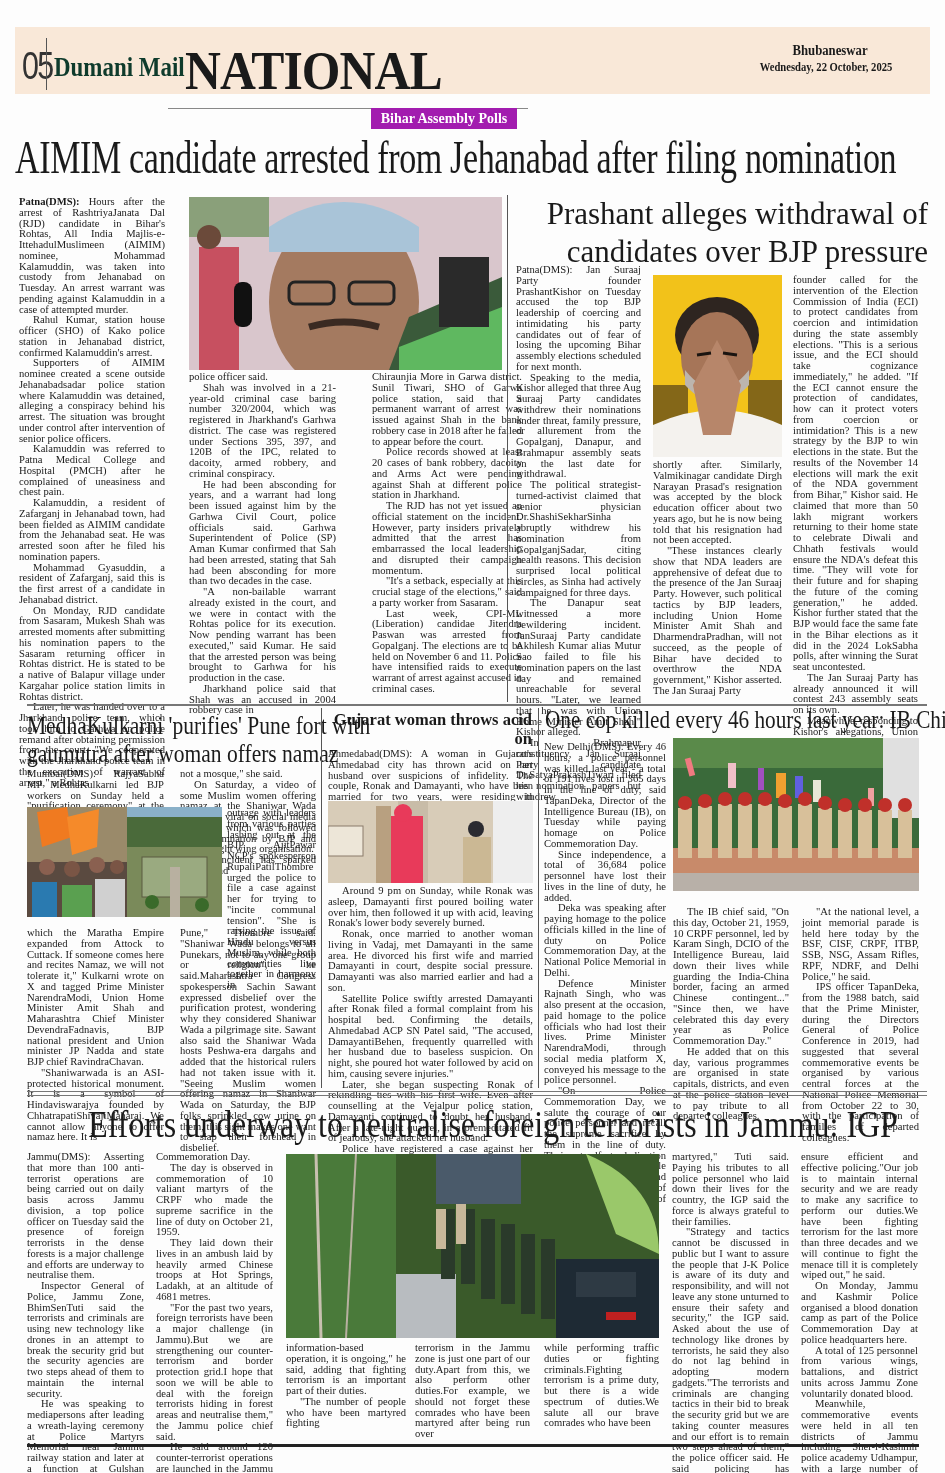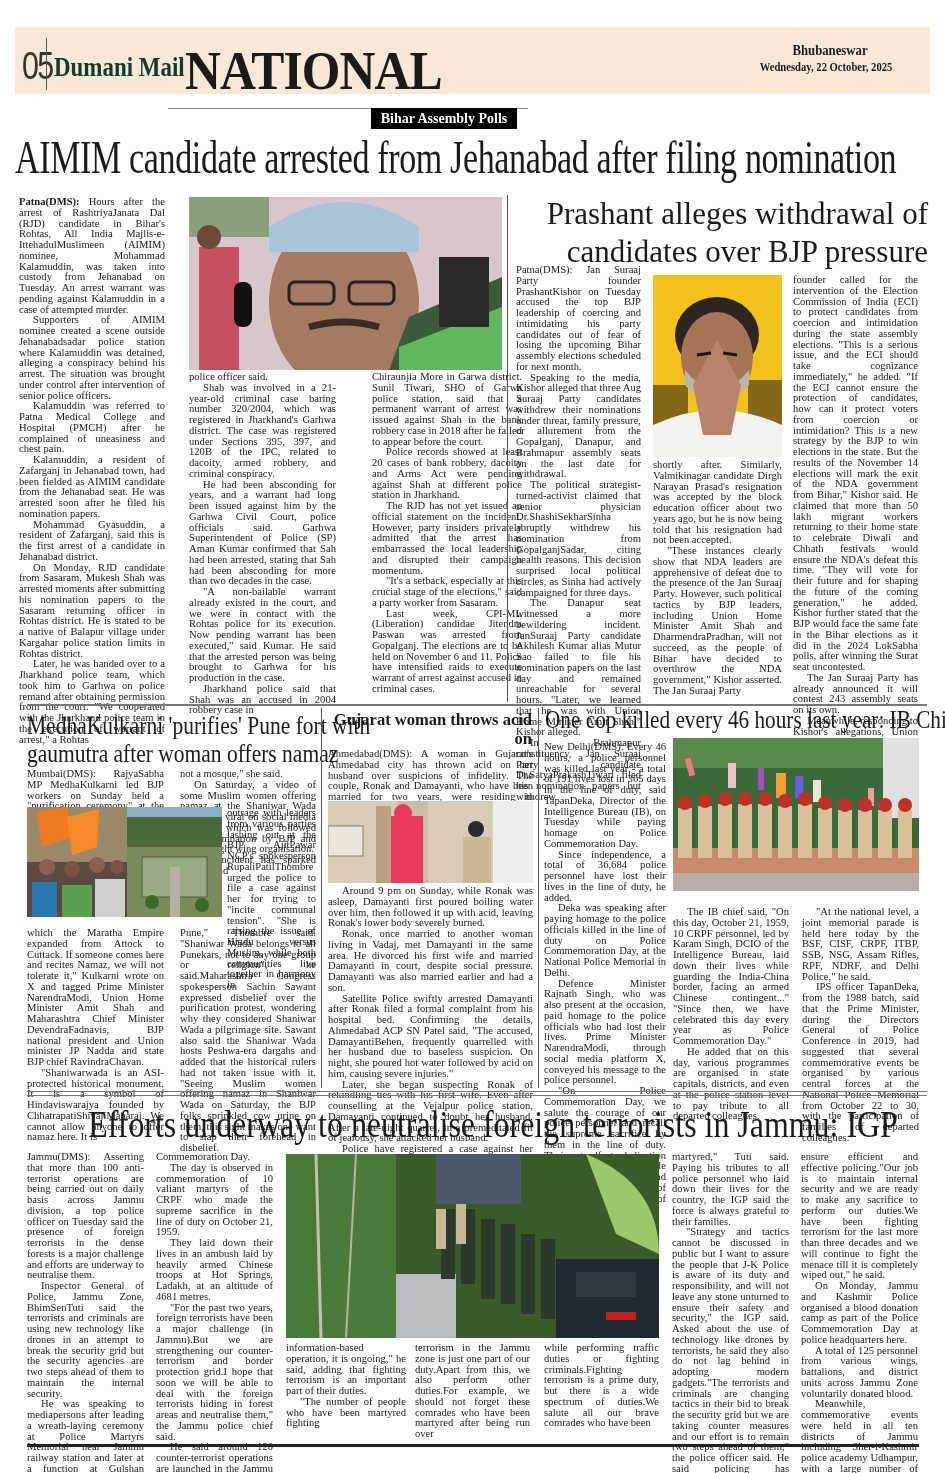--- a/index.html
+++ b/index.html
@@ -7,21 +7,21 @@
   body { position: relative; font-family: "Liberation Serif", "DejaVu Serif", serif; color: #1a1a1a; }
   .abs { position: absolute; }
   .masthead-r { left: 15px; top: 27px; width: 915px; height: 67px; background: #f9e8d8; }
   .page-no { left: 22px; top: 45px; font-size: 38px; font-family: "Liberation Sans", sans-serif; font-weight: 300; color: #333; letter-spacing: -2px; transform: scaleX(0.8); transform-origin: left; }
   .page-divider { left: 46px; top: 38px; width: 1px; height: 52px; background: #555; }
   .paper-name { left: 54px; top: 52px; font-size: 27px; font-weight: bold; color: #0f3b2c; transform: scaleX(0.85); transform-origin: left; white-space: nowrap; }
   .section-title { left: 185px; top: 40px; font-size: 54px; font-weight: bold; color: #1a1a1a; transform: scaleX(0.92); transform-origin: left; white-space: nowrap; letter-spacing: -1px; }
   .city { left: 760px; top: 42px; width: 140px; text-align: center; font-size: 15px; font-weight: bold; transform: scaleX(0.85); }
   .date { left: 726px; top: 60px; width: 200px; text-align: center; font-size: 12.5px; font-weight: bold; transform: scaleX(0.85); white-space: nowrap; }
   .kicker-line { left: 168px; top: 108px; width: 199px; height: 1px; background: #888; }
-  .kicker { left: 371px; top: 108px; width: 146px; height: 21px; background: #000000; color: #fff; font-size: 14px; font-weight: bold; text-align: center; line-height: 21px; }
+  .kicker { left: 371px; top: 108px; width: 146px; height: 21px; background: #a21caf; color: #fff; font-size: 14px; font-weight: bold; text-align: center; line-height: 21px; }
 
   .head-1 { left: 15px; top: 133px; width: 915px; font-size: 46px; line-height: 50px; white-space: nowrap; transform: scaleX(0.74); transform-origin: left; letter-spacing: -0.5px; }
 
   .col-text { font-size: 10.6px; line-height: 10.75px; text-align: justify; }
   .col-text p { text-indent: 14px; }
   .col-text p.lead { text-indent: 0; }
   .col-text b { font-weight: bold; }
 
   .vrule { width: 1px; background: #555; }
   .hrule { height: 2px; background: #777; }
@@ -46,20 +46,21 @@
 <div class="abs section-title">NATIONAL</div>
 <div class="abs city">Bhubaneswar</div>
 <div class="abs date">Wednesday, 22 October, 2025</div>
 <div class="abs kicker-line" style="width:360px"></div>
 <div class="abs kicker">Bihar Assembly Polls</div>
 
 <div class="abs head-1">AIMIM candidate arrested from Jehanabad after filing nomination</div>
 
 <div class="abs col-text" style="left:19px; top:197px; width:146px;">
     <p class="lead"><b>Patna(DMS):</b><span> Hours after the arrest of RashtriyaJanata Dal (RJD) candidate in Bihar's Rohtas, All India Majlis-e-IttehadulMuslimeen (AIMIM) nominee, Mohammad Kalamuddin, was taken into custody from Jehanabad on Tuesday. An arrest warrant was pending against Kalamuddin in a case of attempted murder.</span></p>
+    <p>Rahul Kumar, station house officer (SHO) of Kako police station in Jehanabad district, confirmed Kalamuddin's arrest.</p>
     <p>Supporters of AIMIM nominee created a scene outside Jehanabadsadar police station where Kalamuddin was detained, alleging a conspiracy behind his arrest. The situation was brought under control after intervention of senior police officers.</p>
     <p>Kalamuddin was referred to Patna Medical College and Hospital (PMCH) after he complained of uneasiness and chest pain.</p>
     <p>Kalamuddin, a resident of Zafarganj in Jehanabad town, had been fielded as AIMIM candidate from the Jehanabad seat. He was arrested soon after he filed his nomination papers.</p>
     <p>Mohammad Gyasuddin, a resident of Zafarganj, said this is the first arrest of a candidate in Jehanabad district.</p>
     <p>On Monday, RJD candidate from Sasaram, Mukesh Shah was arrested moments after submitting his nomination papers to the Sasaram returning officer in Rohtas district. He is stated to be a native of Balapur village under Kargahar police station limits in Rohtas district.</p>
     <p>Later, he was handed over to a Jharkhand police team, which took him to Garhwa on police remand after obtaining permission from the court. "We cooperated with the Jharkhand police team in the execution of warrant of arrest," a Rohtas</p>
   </div>
 
 <div class="abs photo" style="left:189px; top:197px; width:313px; height:173px; background: linear-gradient(135deg,#d6c2c8 0%,#c9a8a8 20%,#6b5b55 40%,#8a7a6a 55%,#3d4a3d 70%,#7ab870 85%,#cfd8c0 100%);">
   <svg width="313" height="173" viewBox="0 0 313 173">

